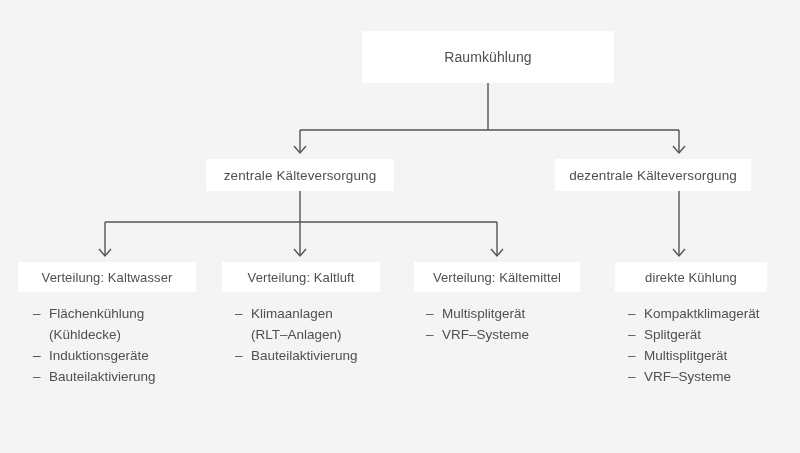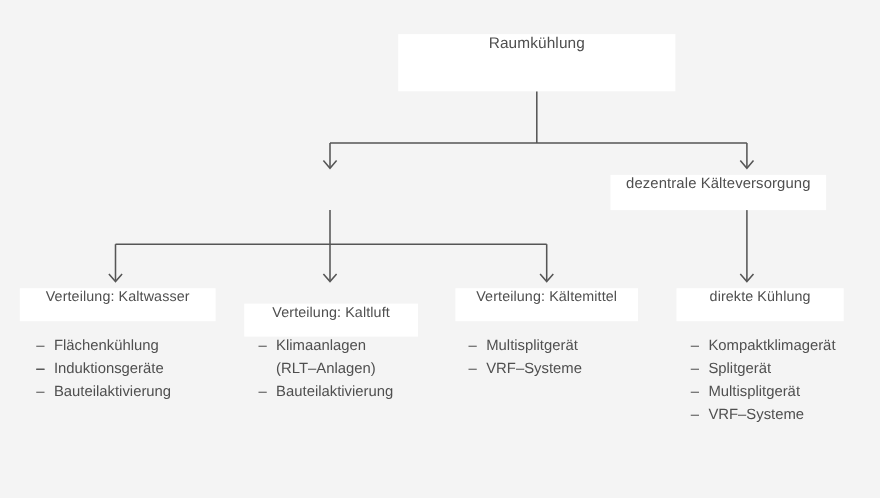--- a/index.html
+++ b/index.html
@@ -24,21 +24,21 @@
     left: 0;
     top: 0;
     width: 800px;
     height: 453px;
     pointer-events: none;
   }
   .node {
     position: absolute;
     background: #ffffff;
     display: flex;
-    align-items: flex-start;
+    align-items: center;
     justify-content: center;
     text-align: center;
     font-size: 13.5px;
     color: #4f4f4f;
     letter-spacing: 0.1px;
     box-sizing: border-box;
     padding: 0 10px;
   }
   .node-root {
     left: 362px;
@@ -49,21 +49,21 @@
   }
   .node-l2 {
     height: 32px;
     font-size: 13.5px;
   }
   .node-l2.left  { left: 206px; top: 159px; width: 188px; }
   .node-l2.right { left: 555px; top: 159px; width: 196px; }
 
   .node-l3 { height: 30px; font-size: 13px; }
   .node-l3.c1 { left: 18px;  top: 262px; width: 178px; }
-  .node-l3.c2 { left: 222px; top: 276px; width: 158px; }
+  .node-l3.c2 { left: 222px; top: 262px; width: 158px; }
   .node-l3.c3 { left: 414px; top: 262px; width: 166px; }
   .node-l3.c4 { left: 615px; top: 262px; width: 152px; }
 
   .leaf-list {
     position: absolute;
     list-style: none;
     margin: 0;
     padding: 0;
     font-size: 13.5px;
     color: #4f4f4f;
@@ -123,20 +123,23 @@
       <path d="M294,249 L300,256 L306,249"></path>
       <path d="M491,249 L497,256 L503,249"></path>
       <path d="M673,249 L679,256 L685,249"></path>
     </g>
   </svg>
 
   <div class="node node-root">
     <span>Raumkühlung</span>
   </div>
 
+  <div class="node node-l2 left">
+    <span>zentrale Kälteversorgung</span>
+  </div>
 
   <div class="node node-l2 right">
     <span>dezentrale Kälteversorgung</span>
   </div>
 
   <div class="node node-l3 c1">
     <span>Verteilung: Kaltwasser</span>
   </div>
 
   <div class="node node-l3 c2">
@@ -146,20 +149,21 @@
   <div class="node node-l3 c3">
     <span>Verteilung: Kältemittel</span>
   </div>
 
   <div class="node node-l3 c4">
     <span>direkte Kühlung</span>
   </div>
 
   <ul class="leaf-list list-1">
       <li><span class="dash">–</span><span>Flächenkühlung</span></li>
+      <li class="cont"><span>(Kühldecke)</span></li>
       <li><span class="dash">–</span></li>
       <li><span class="dash">–</span><span>Induktionsgeräte</span></li>
       <li><span class="dash">–</span><span>Bauteilaktivierung</span></li>
     </ul>
   <ul class="leaf-list list-2">
       <li><span class="dash">–</span><span>Klimaanlagen</span></li>
       <li class="cont"><span>(RLT–Anlagen)</span></li>
       <li><span class="dash">–</span><span>Bauteilaktivierung</span></li>
     </ul>
   <ul class="leaf-list list-3">

